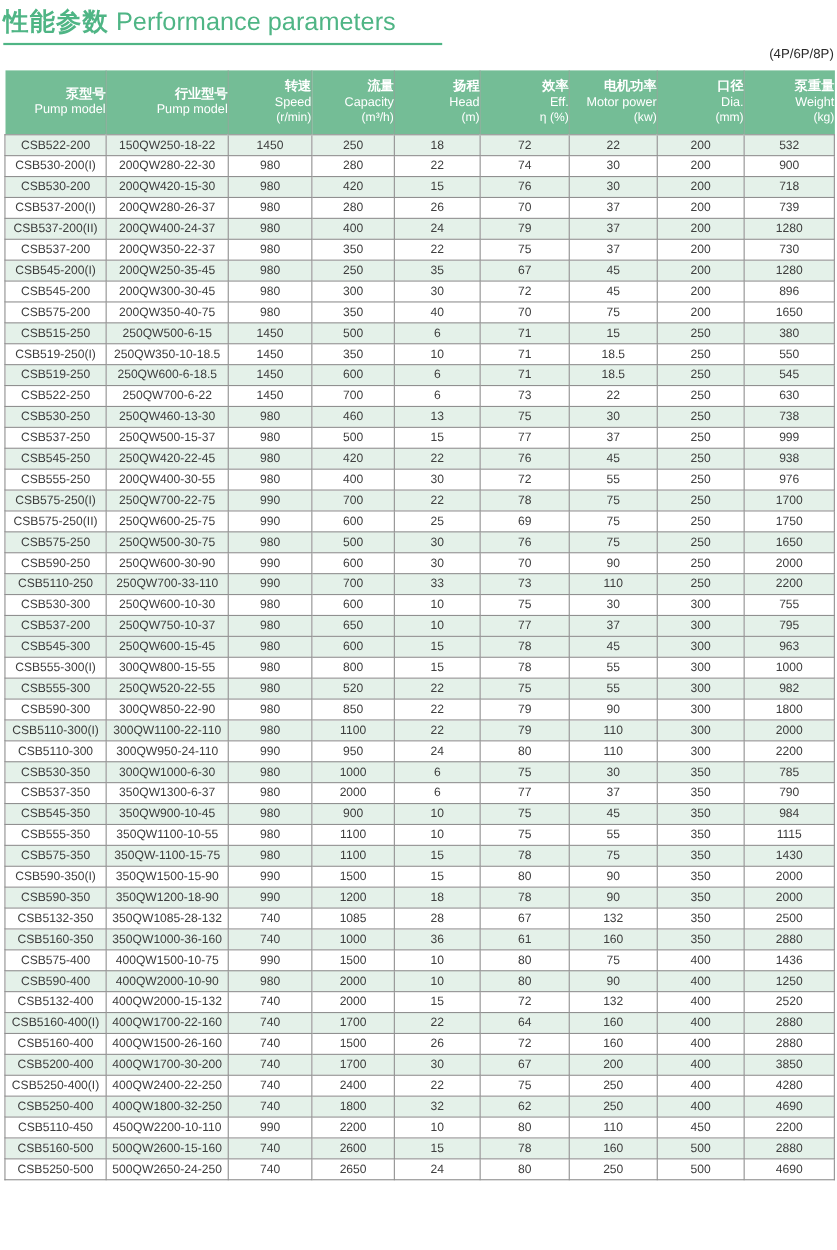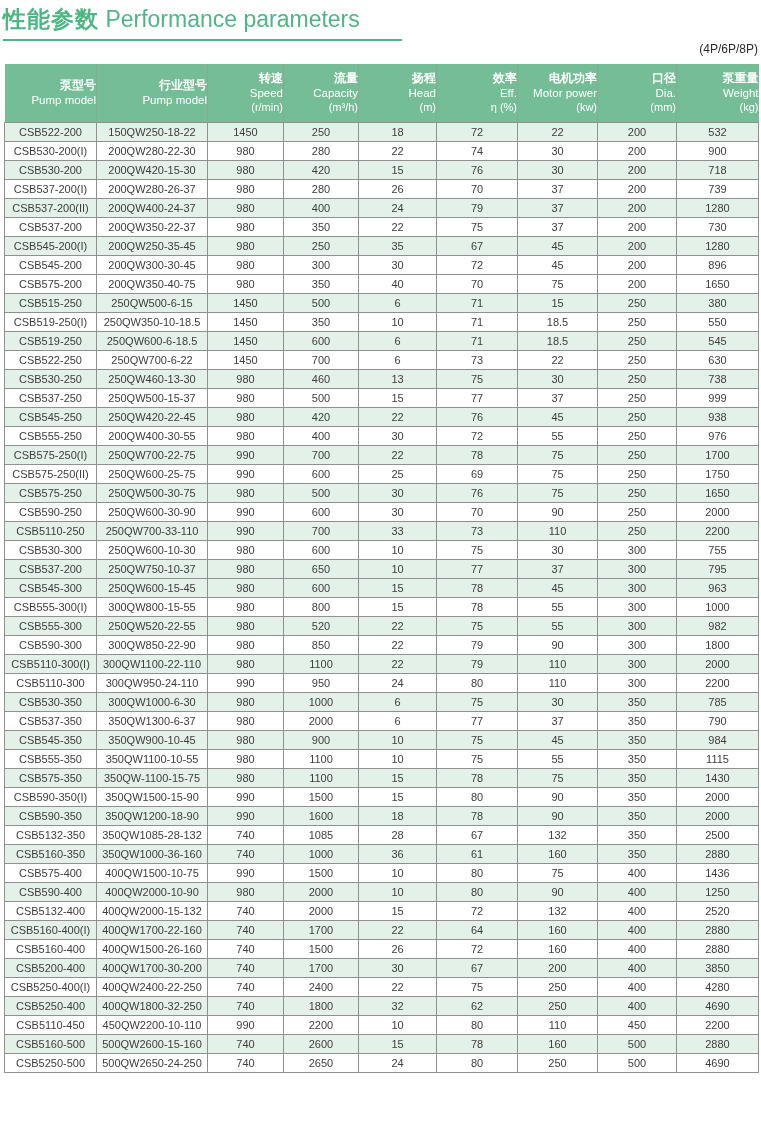--- a/index.html
+++ b/index.html
@@ -538,21 +538,21 @@
           <td>15</td>
           <td>80</td>
           <td>90</td>
           <td>350</td>
           <td>2000</td>
         </tr>
         <tr class="alt">
           <td>CSB590-350</td>
           <td>350QW1200-18-90</td>
           <td>990</td>
-          <td>1600</td>
+          <td>1200</td>
           <td>18</td>
           <td>78</td>
           <td>90</td>
           <td>350</td>
           <td>2000</td>
         </tr>
         <tr>
           <td>CSB5132-350</td>
           <td>350QW1085-28-132</td>
           <td>740</td>

